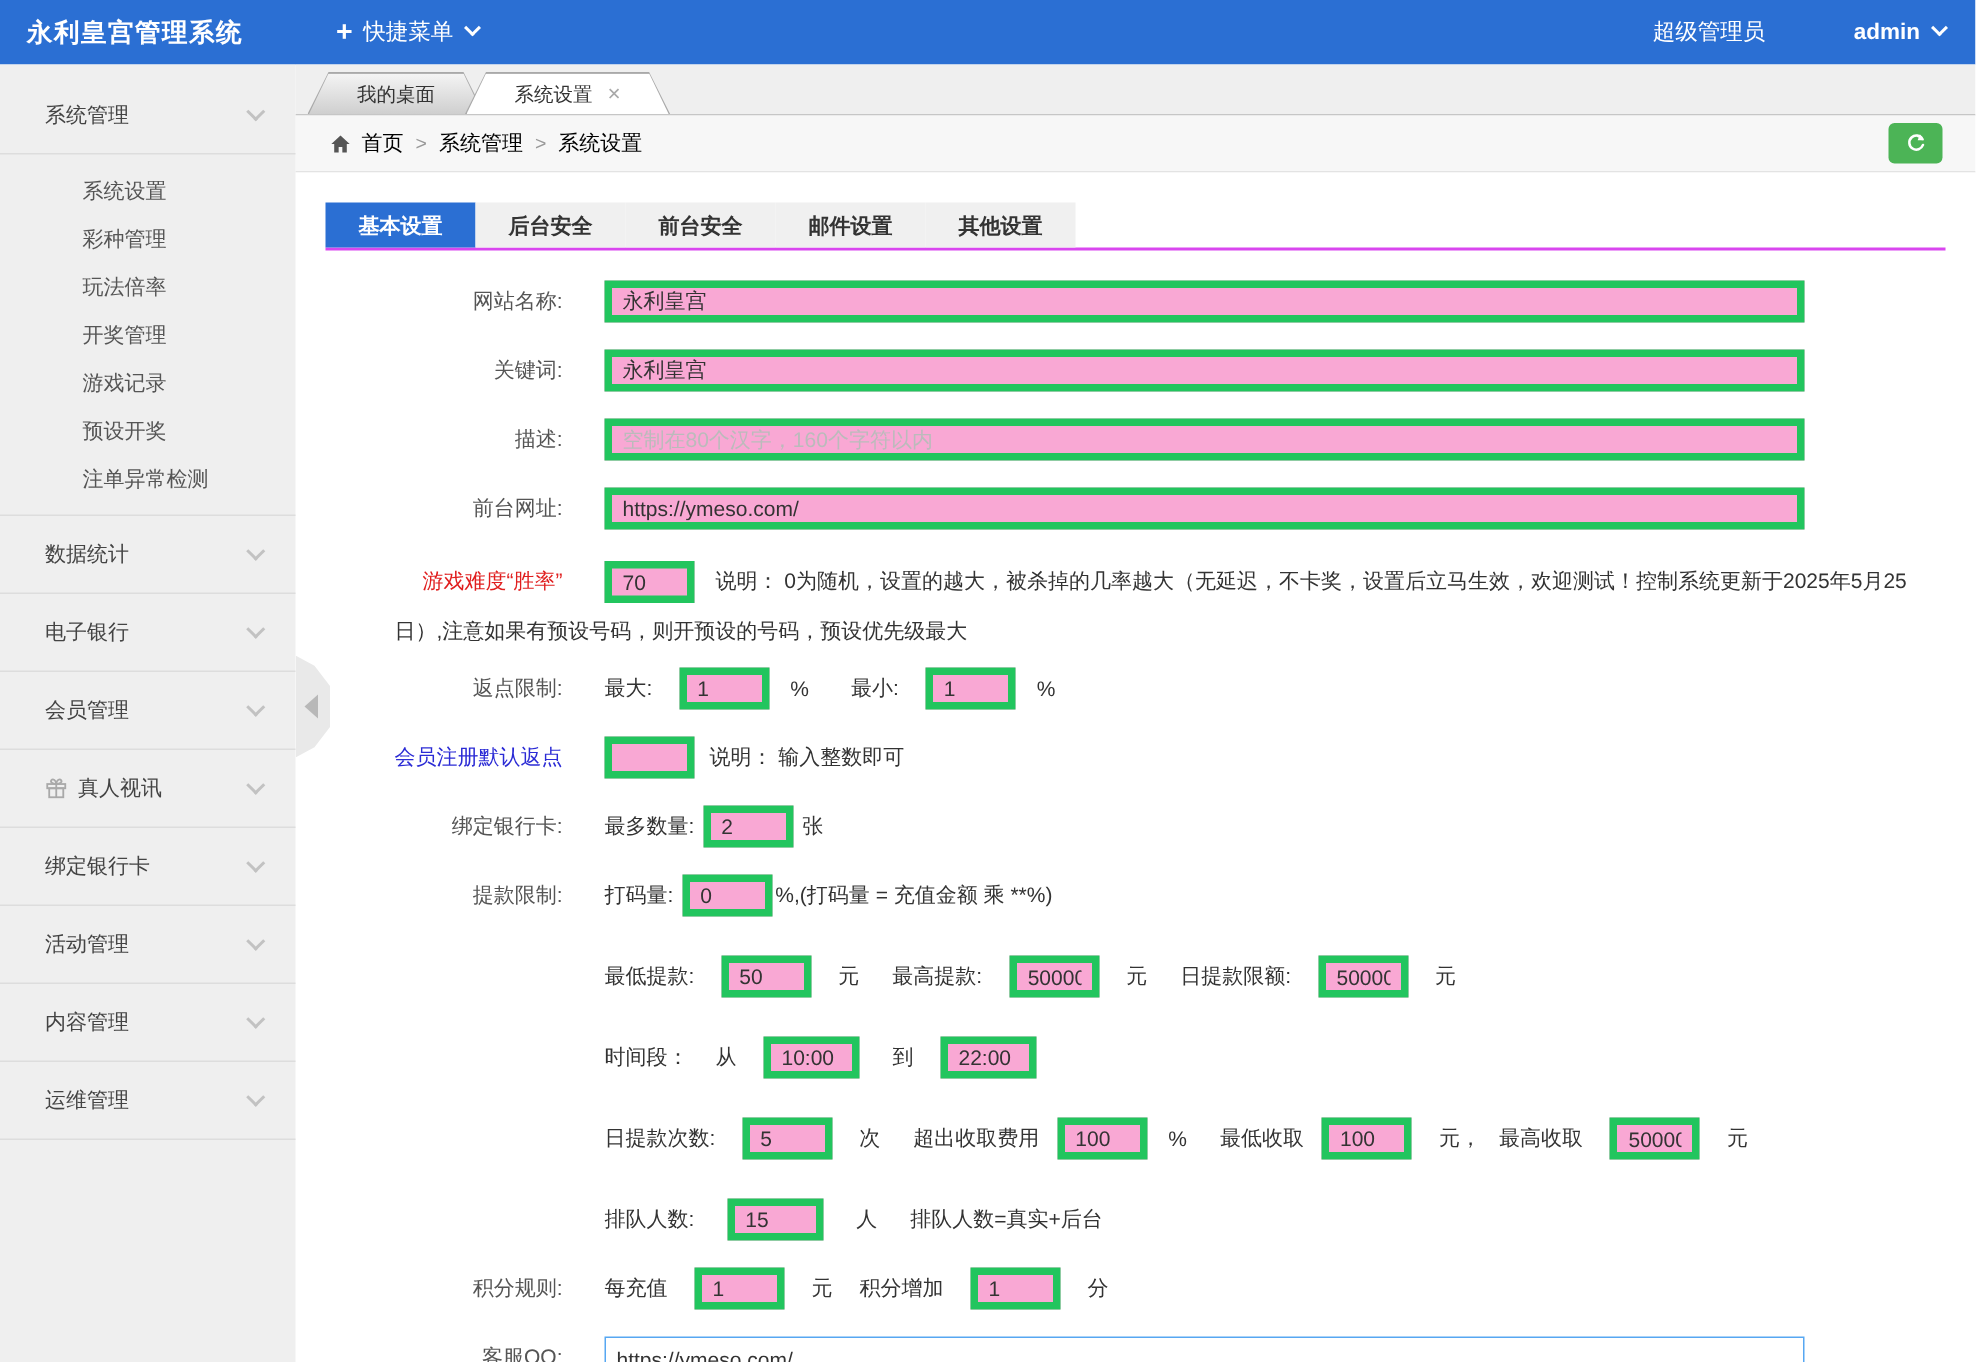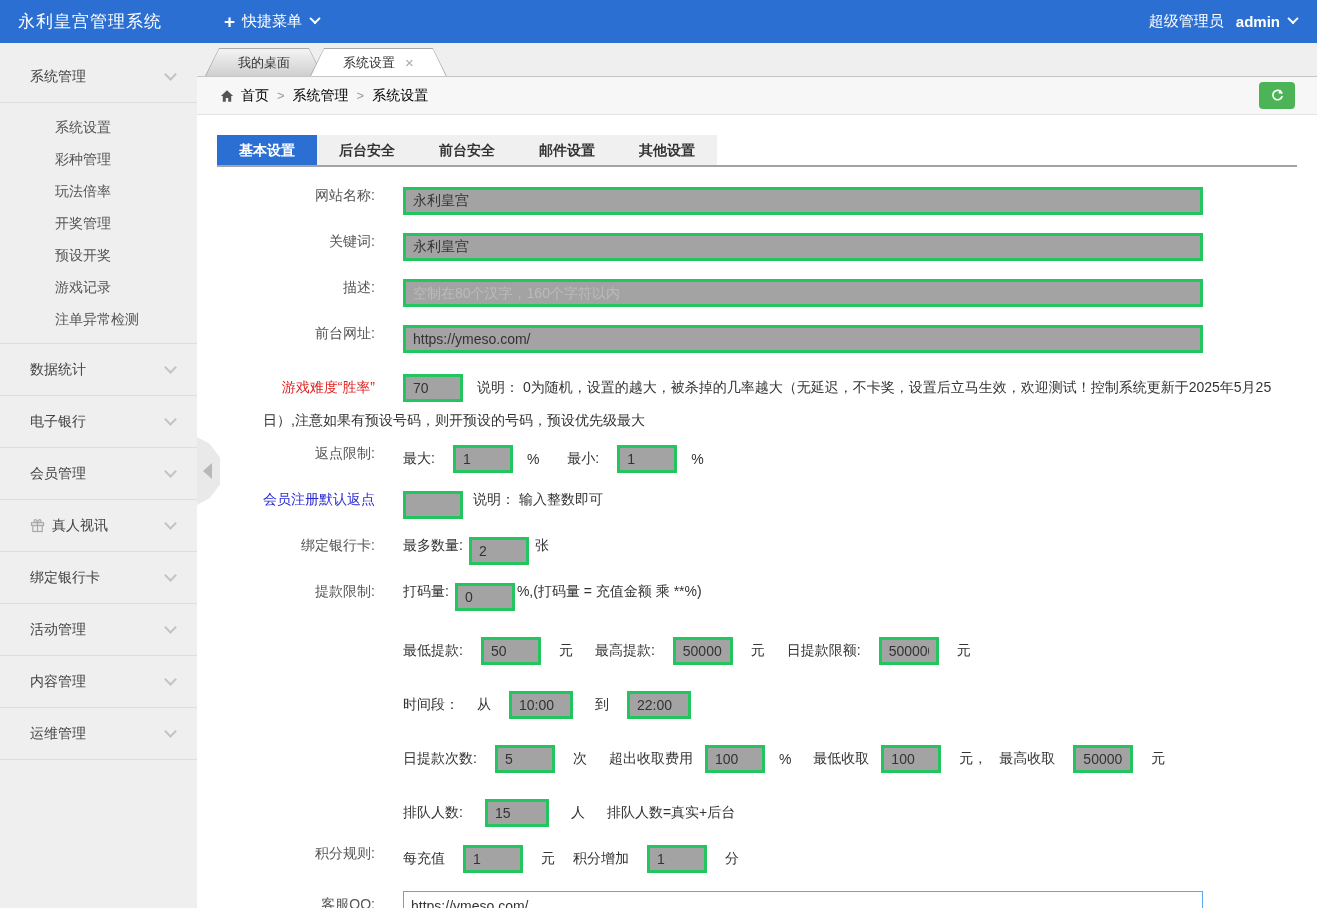--- a/index.html
+++ b/index.html
@@ -1,27 +1,27 @@
 <!DOCTYPE html>
 <html><head>
 <meta charset="utf-8">
 <style>
   * { box-sizing: border-box; margin: 0; padding: 0; }
   html,body { width:1317px; height:908px; overflow:hidden; }
   body { font-family:"Liberation Sans","DejaVu Sans",sans-serif; font-size:14px; color:#333; background:#fff; }
 
   
   .topbar { height:43px; background:#2b6fd3; color:#fff; display:flex; align-items:center; padding:0 20px 0 18px; }
-  .brand { font-size:17px; font-weight:normal; letter-spacing:1px;text-align:right; }
+  .brand { font-size:17px; font-weight:bold; letter-spacing:1px;text-align:right; }
   .quickmenu { margin-left:62px; display:flex; align-items:center; font-size:15px; cursor:pointer; }
   .plus-glyph { font-size:19px; font-weight:bold; margin-right:7px; line-height:1; }
   .chev-white { width:8px; height:8px; border-right:2px solid #fff; border-bottom:2px solid #fff; transform:rotate(45deg) translate(-1px,-1px); margin-left:9px; margin-top:-3px; }
   .topbar-right { margin-left:auto; display:flex; align-items:center; font-size:15px; }
   .role-label { margin-right:12px; }
-  .username { font-weight:bold; }
+  .username { font-weight:bold;margin-left:47px; }
 
   
   .layout { display:flex; height:865px; }
 
   
   .sidebar { width:197px; background:#efefef; flex-shrink:0; position:relative; padding-top:8px; z-index:5; }
   .side-section { height:52px; display:flex; align-items:center; padding:0 22px 0 30px; border-bottom:1px solid #ddd; color:#444; cursor:pointer; }
   .side-section .sec-label { flex:1; display:flex; align-items:center; gap:7px; }
   .chev-gray { width:9px; height:9px; border-right:2px solid #c2c2c2; border-bottom:2px solid #c2c2c2; transform:rotate(45deg); margin-top:-5px; flex-shrink:0; }
   .submenu { padding:8px 0; border-bottom:1px solid #ddd; }
@@ -42,30 +42,30 @@
   .tab-close { color:#a9a9a9; font-size:15px; line-height:1; cursor:pointer; }
 
   .breadcrumb-row { height:38px; background:#f7f7f7; border-bottom:1px solid #e3e3e3; display:flex; align-items:center; padding:0 22px 0 23px; }
   .crumb { color:#000000; margin:0 4px; cursor:pointer; }
   .crumb-sep { color:#999; margin:0 4px; font-size:13px; }
   .home-ic { width:14px; height:14px; margin-right:3px; }
   .refresh-btn { margin-left:auto; width:36px; height:27px; background:#4cb456; border:none; border-radius:4px; display:flex; align-items:center; justify-content:center; cursor:pointer; }
 
   
   .content { flex:1; background:#fff; padding:20px 20px 0 20px; overflow:hidden; }
-  .form-tabbar { display:flex; border-bottom:2px solid #a3a3a3; }
+  .form-tabbar { display:flex; border-bottom:2px solid #d946ef; }
   .form-tab { height:30px; line-height:30px; padding:0 22px; font-weight:bold; background:#f0f0f0; color:#333; cursor:pointer; white-space:nowrap; }
   .form-tab.active { background:#2b6fd3; color:#fff; }
 
   .form { padding-top:20px; }
-  .frow { display:flex; min-height:28px; margin-bottom:18px; }
+  .frow { display:flex; align-items:center; min-height:28px; margin-bottom:18px; }
   .frow.gap-lg { margin-bottom:26px; }
   .flabel { width:158px; text-align:right; margin-right:28px; color:#555; flex-shrink:0; }
   .flabel.link { color:#2b2bd5; cursor:pointer; }
-  .inp { height:28px; border:3px solid #22c55e; background:#a3a3a3; padding:0 7px; font-size:14px; color:#333; font-family:inherit; outline:none; }
+  .inp { height:28px; border:5px solid #22c55e; background:#f9a8d4; padding:0 7px; font-size:14px; color:#333; font-family:inherit; outline:none; }
   .inp.wide { width:800px; }
   .inp.w60 { width:60px; }
   .inp.w64 { width:64px; }
   .inp::placeholder { color:#bbb; }
   .inline { display:flex; align-items:center; flex-wrap:nowrap;gap:12px; }
   .t { color:#333; }
   .ml6 { margin-left:6px; } .ml10 { margin-left:10px; } .ml16 { margin-left:16px; }
   .mr6 { margin-right:6px; } .mr10 { margin-right:10px; }
   .pct { margin-left:2px; }
 
@@ -100,22 +100,22 @@
       <span class="sec-label">
           <span>系统管理</span>
         </span>
       <span class="chev-gray"></span>
     </div>
     <div class="submenu">
       <div class="submenu-item">系统设置</div>
       <div class="submenu-item">彩种管理</div>
       <div class="submenu-item">玩法倍率</div>
       <div class="submenu-item">开奖管理</div>
+      <div class="submenu-item">游戏记录</div>
       <div class="submenu-item">预设开奖</div>
-      <div class="submenu-item">游戏记录</div>
       <div class="submenu-item">注单异常检测</div>
     </div>
     <div class="side-section">
       <span class="sec-label">
           <span>数据统计</span>
         </span>
       <span class="chev-gray"></span>
     </div>
     <div class="side-section">
       <span class="sec-label">

